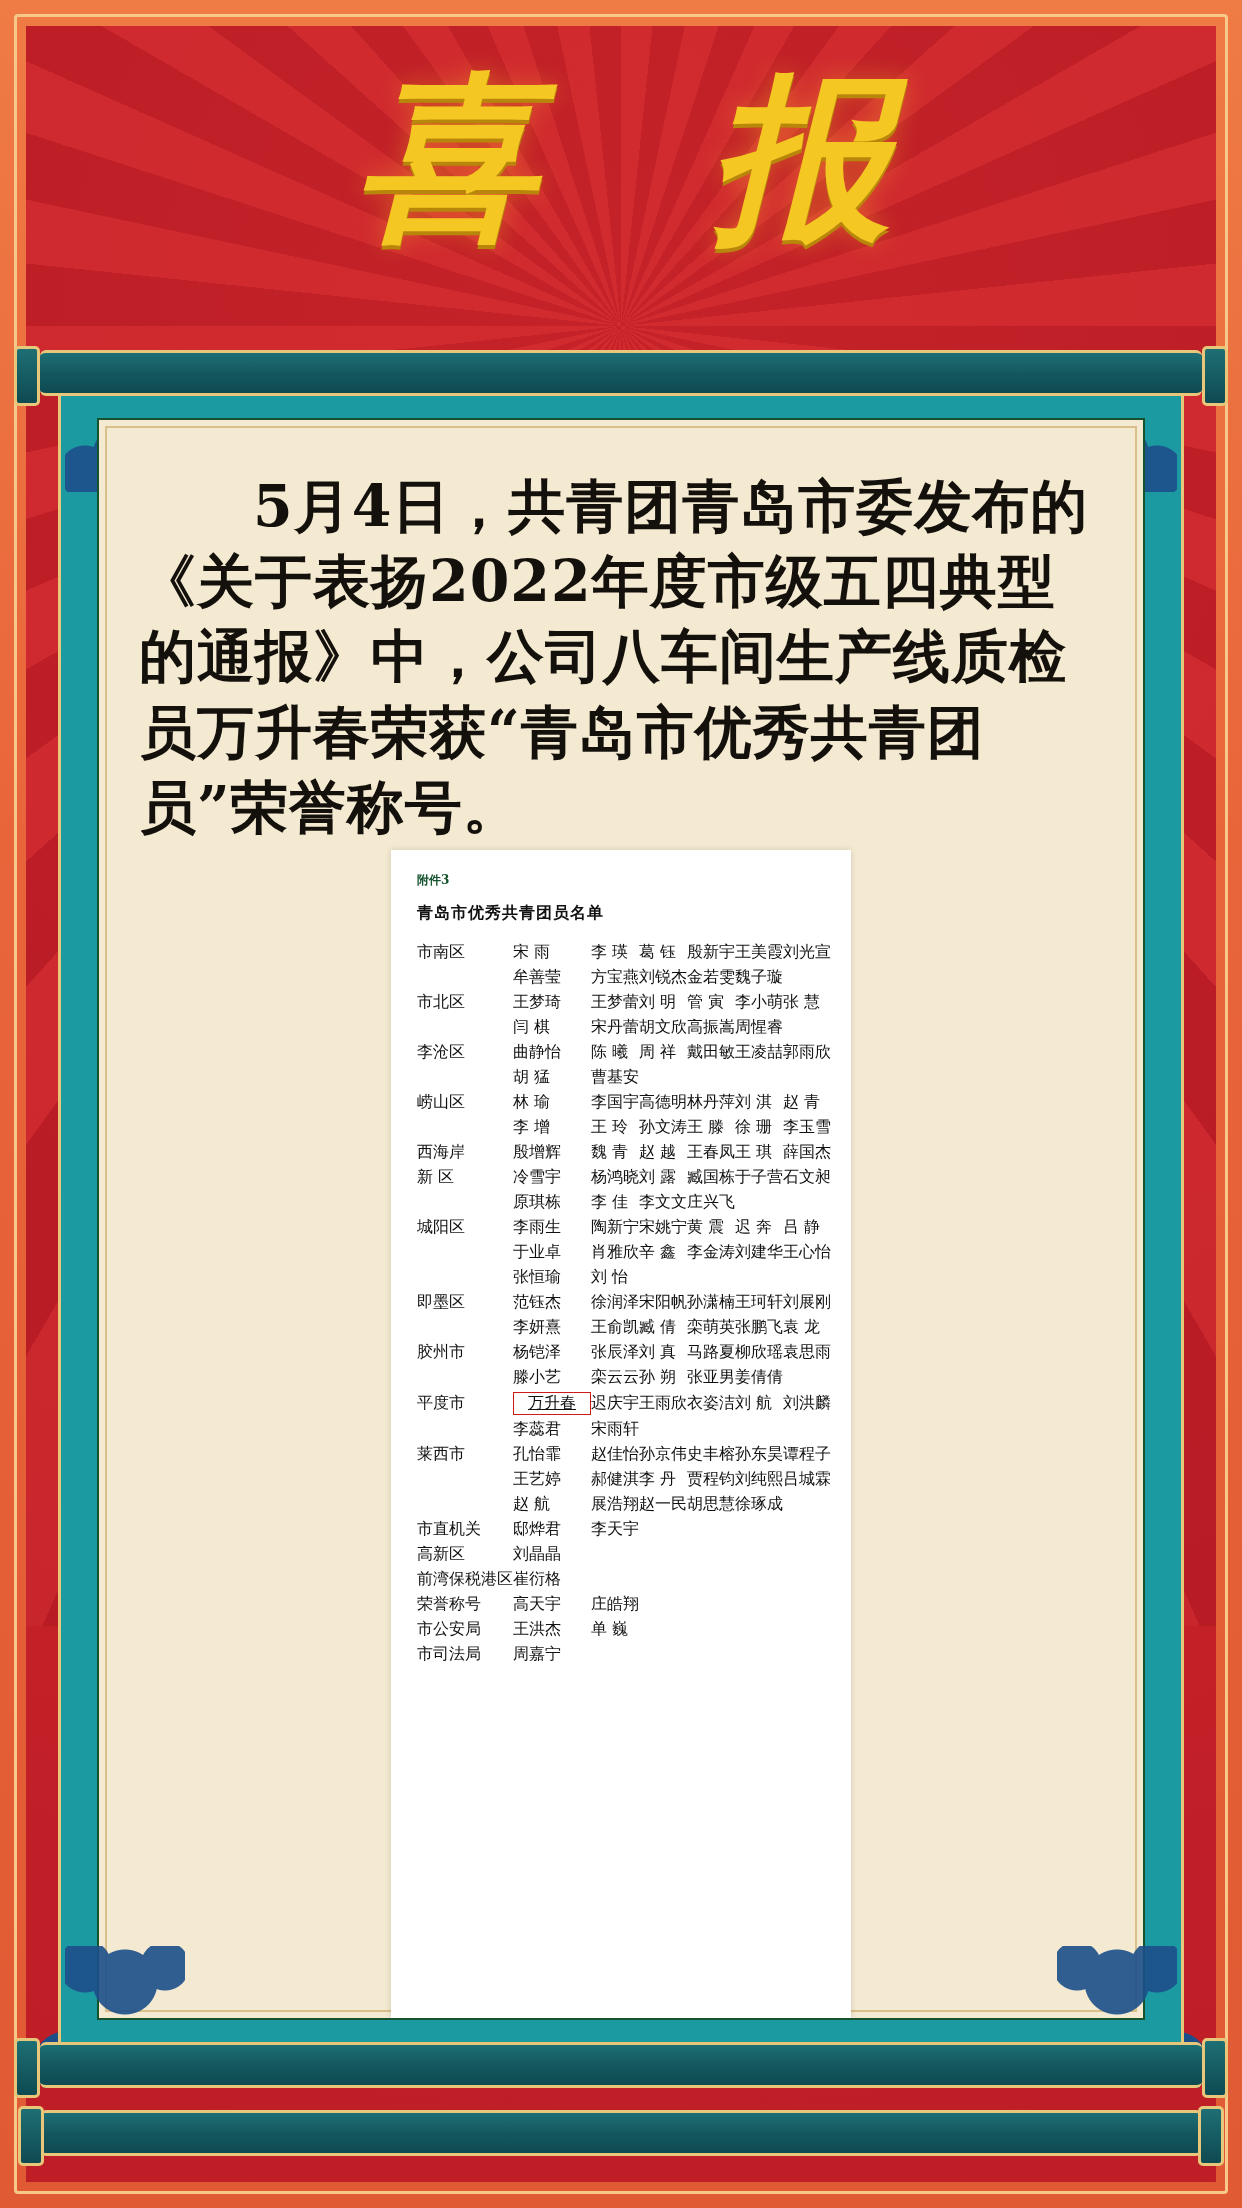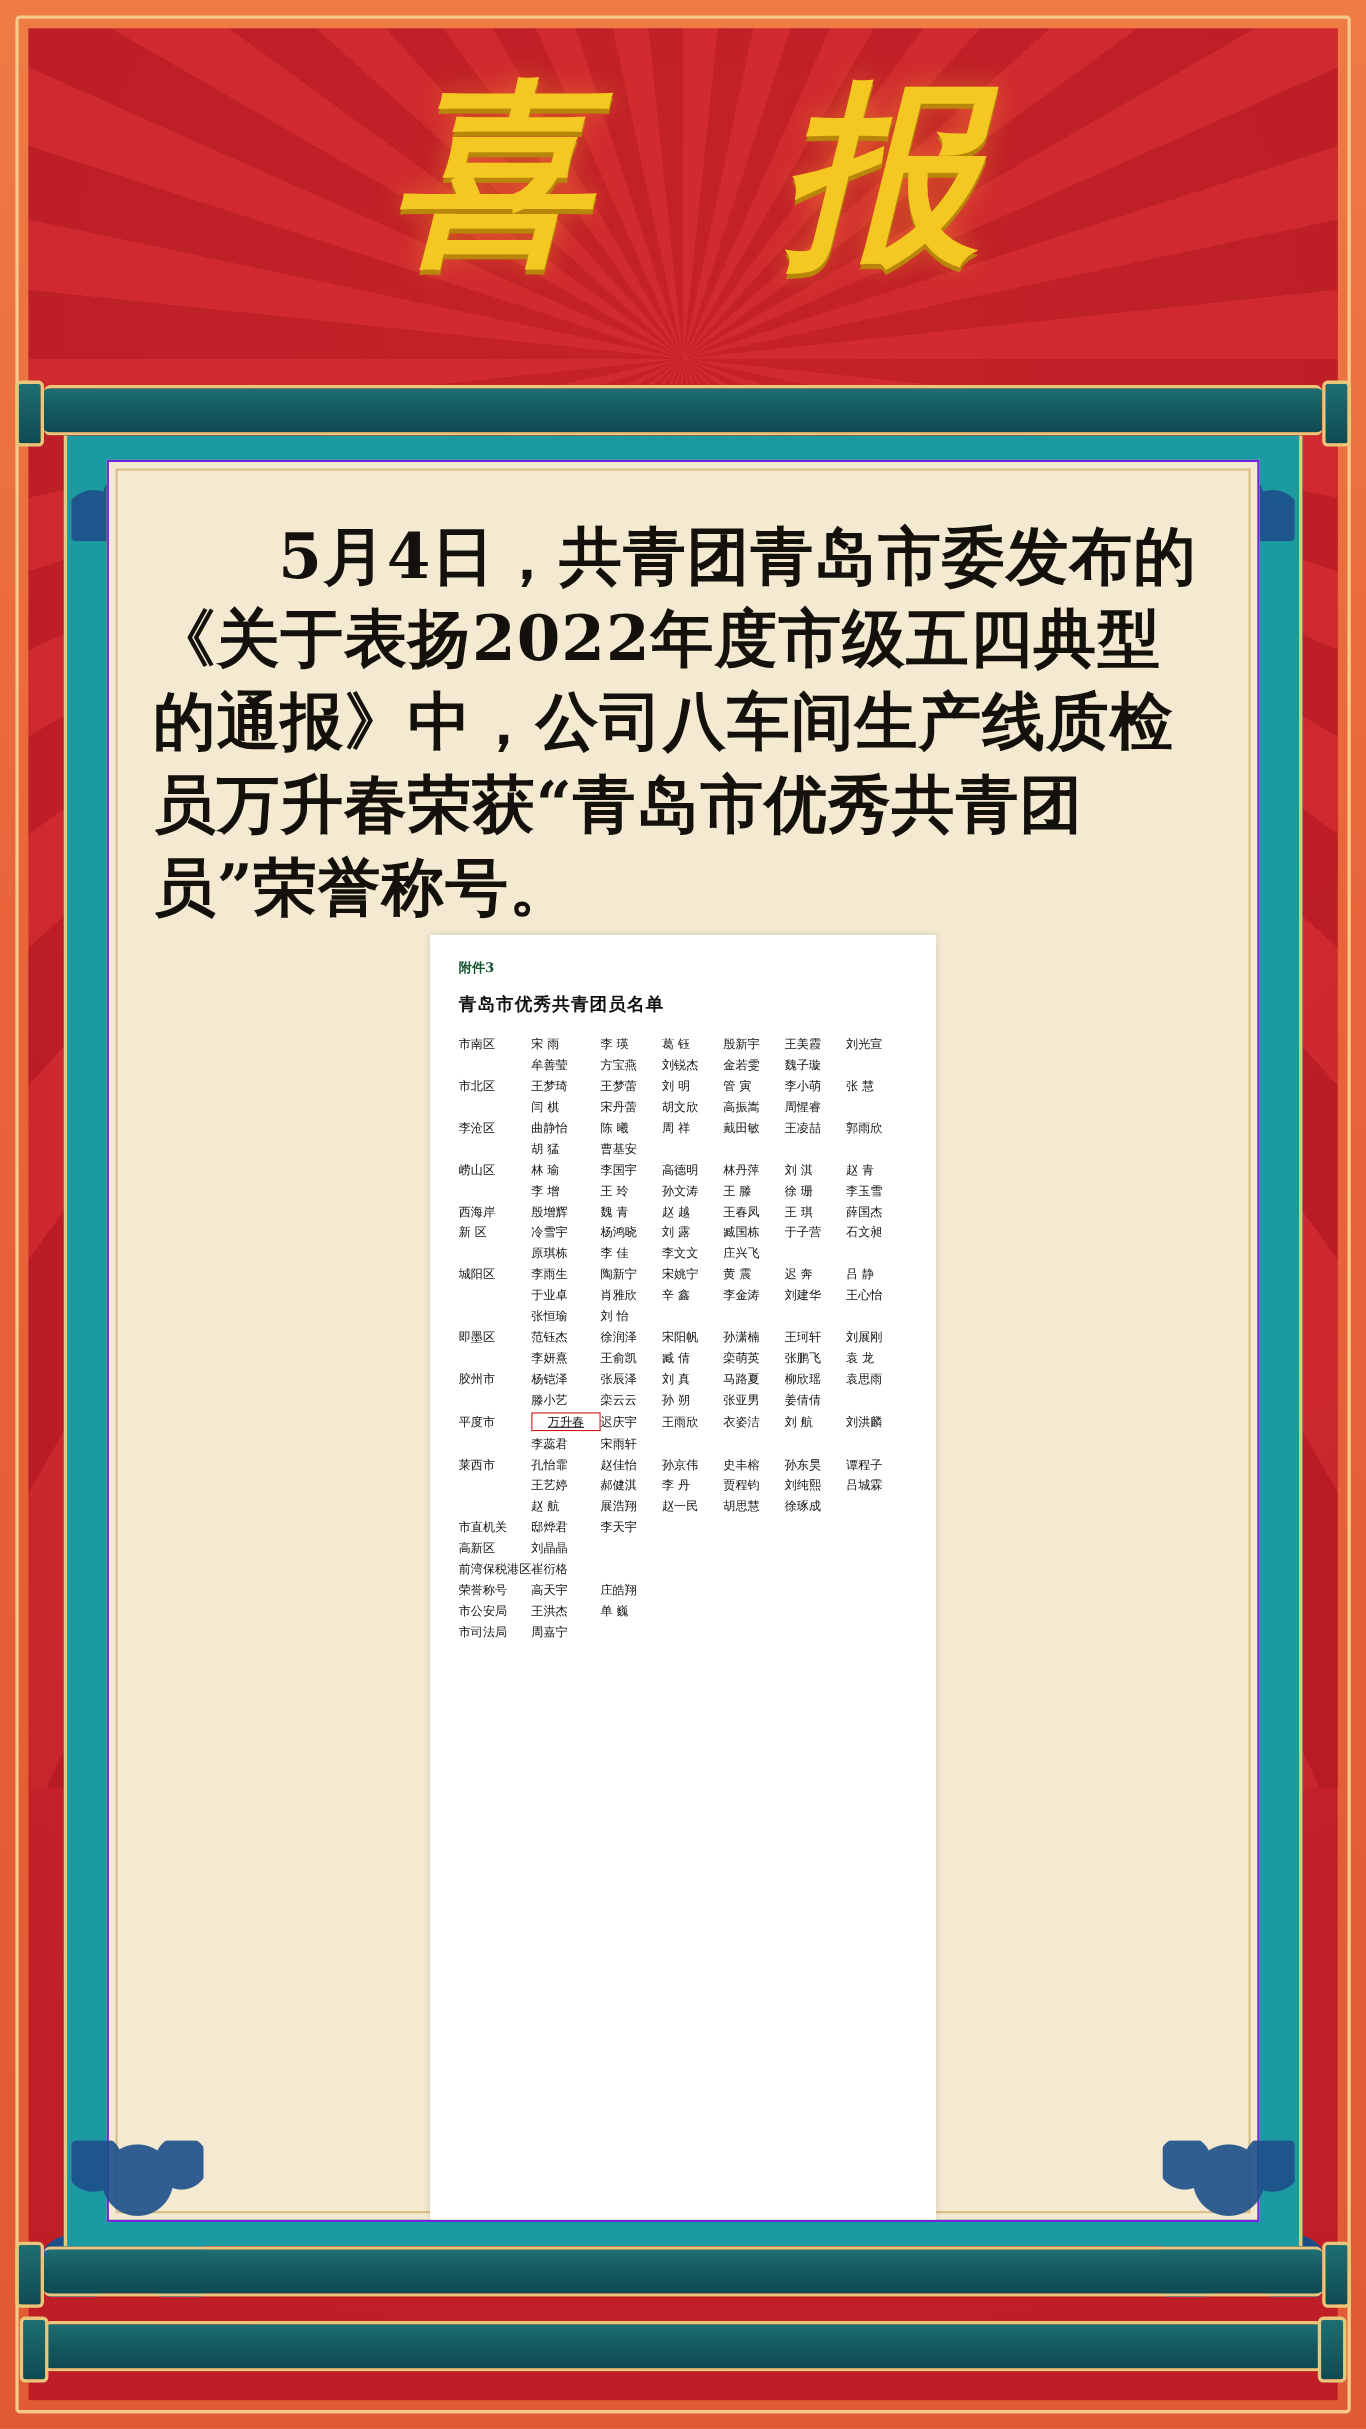--- a/index.html
+++ b/index.html
@@ -118,21 +118,21 @@
   .cloud.tr { right: 4px; top: 6px; transform: scaleX(-1); }
   .cloud.bl { left: 4px; bottom: 6px; transform: scaleY(-1); }
   .cloud.br { right: 4px; bottom: 6px; transform: scale(-1,-1); }
 
   
   .paper {
     position: absolute;
     left: 36px; right: 36px;
     top: 22px; bottom: 22px;
     background: #f4ead2;
-    border: 2px solid #6d28d9;
+    border: 2px solid #14532d;
     box-shadow: inset 0 0 0 6px #f4ead2, inset 0 0 0 8px #d9c08a;
     overflow: hidden;
   }
   .paper-inner {
     position: absolute;
     inset: 10px;
     padding: 38px 30px 0 30px;
   }
   .body-text {
     font-family: "DejaVu Serif", serif;
@@ -170,21 +170,21 @@
     font-weight: bold;
     text-align: left;
     color: #111;
     margin-bottom: 16px;
     letter-spacing: 1px;
   }
   table.namelist {
     width: 100%;
     border-collapse: collapse;
     font-family: "DejaVu Serif", serif;
-    font-size: 11px;
+    font-size: 16px;
     color: #111;
   }
   table.namelist td {
     padding: 2px 0;
     white-space: nowrap;
     vertical-align: middle;
   }
   td.region {
     width: 62px;
     letter-spacing: 0px;

